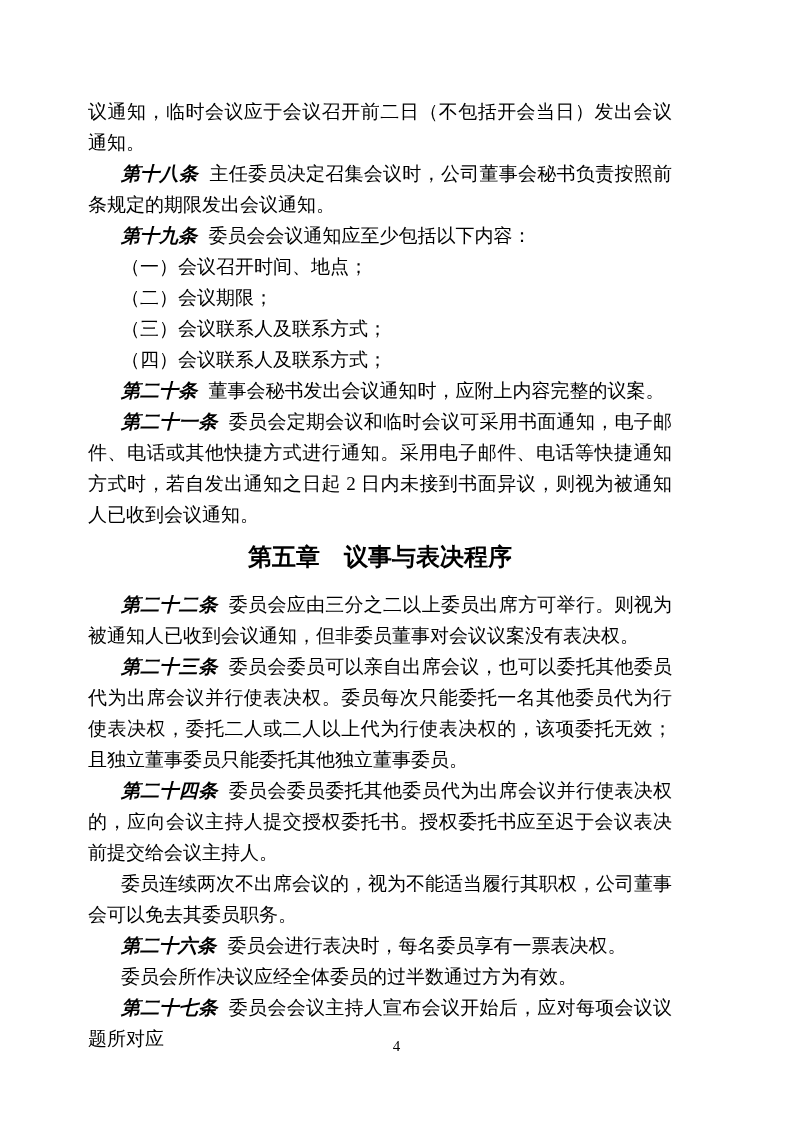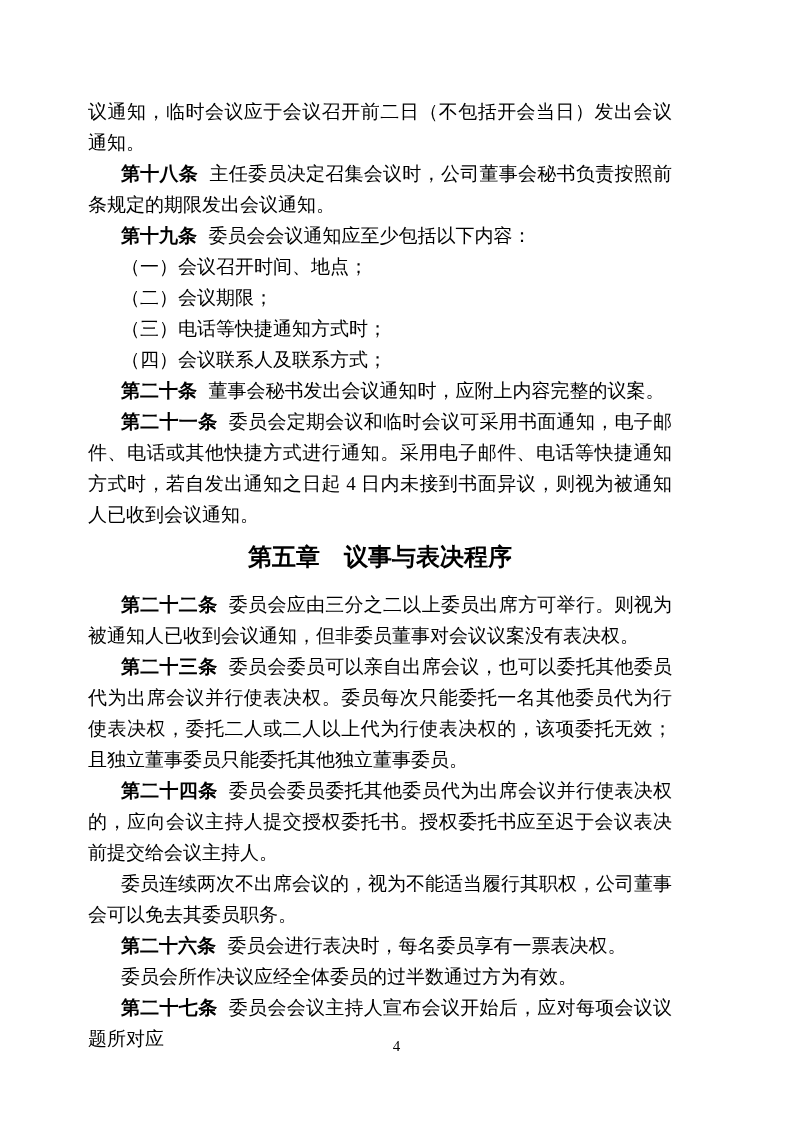--- a/index.html
+++ b/index.html
@@ -28,20 +28,21 @@
     text-align: justify;
     text-indent: 33px;
     word-break: break-all;
   }
   .para.no-indent {
     text-indent: 0;
   }
   .term {
     font-weight: bold;
     margin-right: 0.6em;
+    font-style: italic;
   }
   .chapter {
     margin: 12px 0 16px 0;
     font-size: 24px;
     line-height: 31px;
     font-weight: bold;
     text-align: center;
     text-indent: 0;
   }
   .footer {
@@ -62,26 +63,26 @@
   <div class="doc-body">
 
     <p class="para no-indent"><span>议通知，临时会议应于会议召开前二日（不包括开会当日）发出会议通知。</span></p>
 
     <p class="para"><span class="term">第十八条</span><span>主任委员决定召集会议时，公司董事会秘书负责按照前条规定的期限发出会议通知。</span></p>
 
     <p class="para"><span class="term">第十九条</span><span>委员会会议通知应至少包括以下内容：</span></p>
 
     <p class="para"><span>（一）会议召开时间、地点；</span></p>
     <p class="para"><span>（二）会议期限；</span></p>
-    <p class="para"><span>（三）电话等快捷通知方式时；</span></p>
+    <p class="para"><span>（三）会议联系人及联系方式；</span></p>
     <p class="para"><span>（四）会议联系人及联系方式；</span></p>
 
     <p class="para"><span class="term">第二十条</span><span>董事会秘书发出会议通知时，应附上内容完整的议案。</span></p>
 
-    <p class="para"><span class="term">第二十一条</span><span>委员会定期会议和临时会议可采用书面通知，电子邮件、电话或其他快捷方式进行通知。采用电子邮件、电话等快捷通知方式时，若自发出通知之日起 4 日内未接到书面异议，则视为被通知人已收到会议通知。</span></p>
+    <p class="para"><span class="term">第二十一条</span><span>委员会定期会议和临时会议可采用书面通知，电子邮件、电话或其他快捷方式进行通知。采用电子邮件、电话等快捷通知方式时，若自发出通知之日起 2 日内未接到书面异议，则视为被通知人已收到会议通知。</span></p>
 
     <h2 class="chapter">第五章　议事与表决程序</h2>
 
     <p class="para"><span class="term">第二十二条</span><span>委员会应由三分之二以上委员出席方可举行。则视为被通知人已收到会议通知，但非委员董事对会议议案没有表决权。</span></p>
 
     <p class="para"><span class="term">第二十三条</span><span>委员会委员可以亲自出席会议，也可以委托其他委员代为出席会议并行使表决权。委员每次只能委托一名其他委员代为行使表决权，委托二人或二人以上代为行使表决权的，该项委托无效；且独立董事委员只能委托其他独立董事委员。</span></p>
 
     <p class="para"><span class="term">第二十四条</span><span>委员会委员委托其他委员代为出席会议并行使表决权的，应向会议主持人提交授权委托书。授权委托书应至迟于会议表决前提交给会议主持人。</span></p>
 
 

